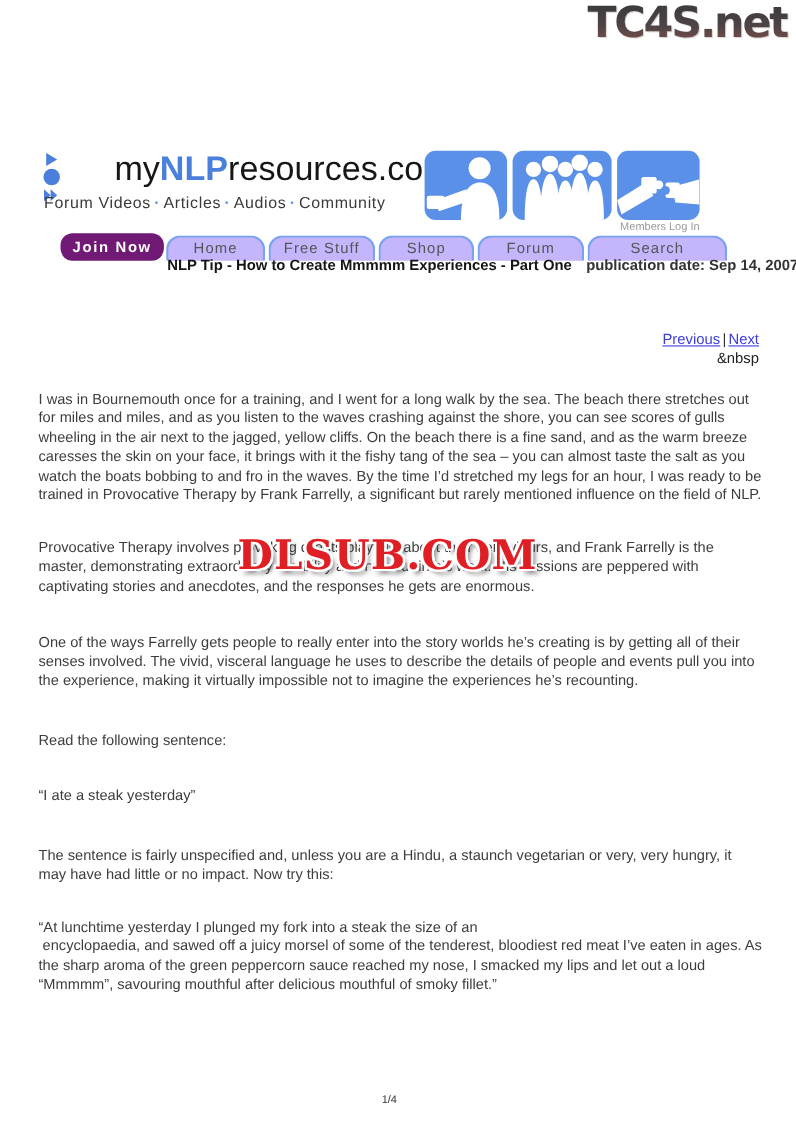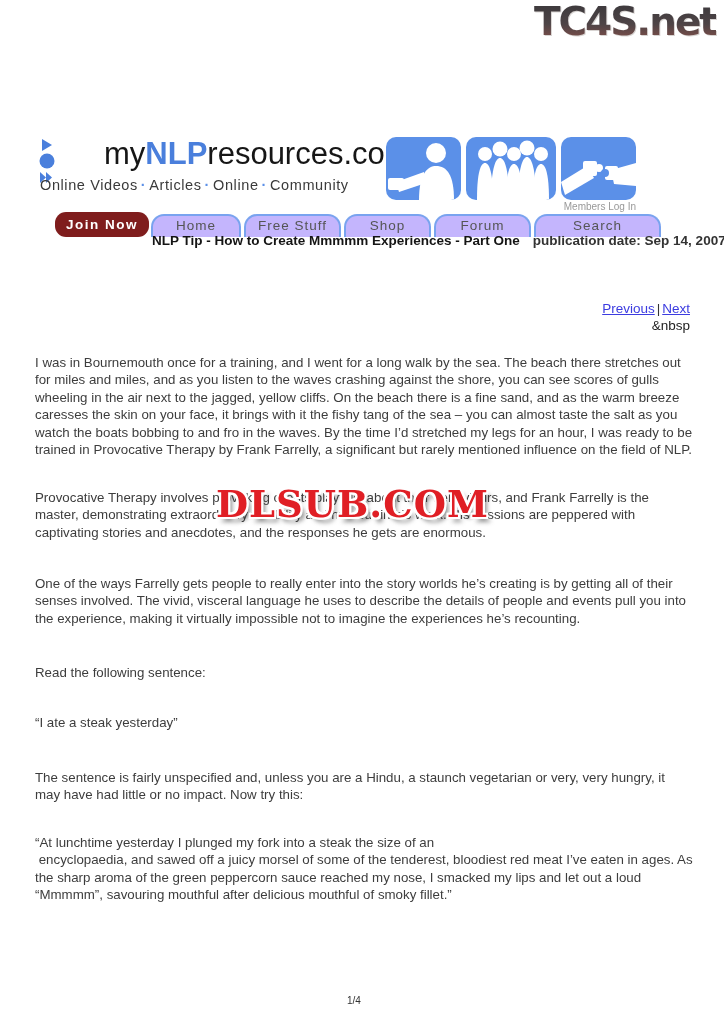--- a/index.html
+++ b/index.html
@@ -52,21 +52,21 @@
   .box2{left:466px;width:90px;}
   .box3{left:561px;width:75px;}
   .members{
     position:absolute;top:201px;right:88px;
     font-size:10px;color:var(--muted-gray);cursor:pointer;margin-left:37px;
   }
 
   
   .join{
     position:absolute;left:55px;top:212px;width:94px;height:25px;
-    background:#7f1d1d;border-radius:11px;color:#fff;
+    background:#701a75;border-radius:11px;color:#fff;
     font-size:13.5px;font-weight:bold;letter-spacing:1.5px;
     text-align:center;line-height:25px;cursor:pointer;
   }
   .tab{
     position:absolute;top:214px;height:23px;background:#c4b5fd;
     border:2px solid var(--tab-border-blue);border-bottom:none;
     border-radius:13px 13px 0 0;
     font-size:13.5px;color:#555;letter-spacing:1px;
     text-align:center;line-height:20px;cursor:pointer;
   }
@@ -133,21 +133,21 @@
   <div class="logo-icon">
     <svg width="22" height="48" viewBox="0 0 22 48">
       <polygon points="5,0 15,6 5,12" fill="#4a7fdc"></polygon>
       <circle cx="10" cy="22" r="7.5" fill="#4a7fdc"></circle>
       <polygon points="3,33 9,38.5 3,44" fill="#4a7fdc"></polygon>
       <polygon points="9,33 15,38.5 9,44" fill="#4a7fdc"></polygon>
     </svg>
   </div>
   <div class="logo-text"><span>my</span><span class="accent">NLP</span><span>resources.com</span></div>
 
-  <div class="tagline"><span>Online Videos</span><span class="sep">·</span><span>Articles</span><span class="sep">·</span><span>Online</span><span class="sep">·</span><span>Community</span></div>
+  <div class="tagline"><span>Forum Videos</span><span class="sep">·</span><span>Articles</span><span class="sep">·</span><span>Audios</span><span class="sep">·</span><span>Community</span></div>
 
   <div class="photo-box box1">
     <svg viewBox="0 0 75 63">
       <circle cx="50" cy="16" r="10" fill="#fff"></circle>
       <path d="M33 63 C33 36 42 29 50 29 C61 29 68 38 68 63 Z" fill="#fff"></path>
       <path d="M38 35 L10 45 L13 55 L40 46 Z" fill="#fff"></path>
       <rect x="2" y="41" width="16" height="12" rx="2" fill="#fff"></rect>
     </svg>
   </div>
   <div class="photo-box box2">

